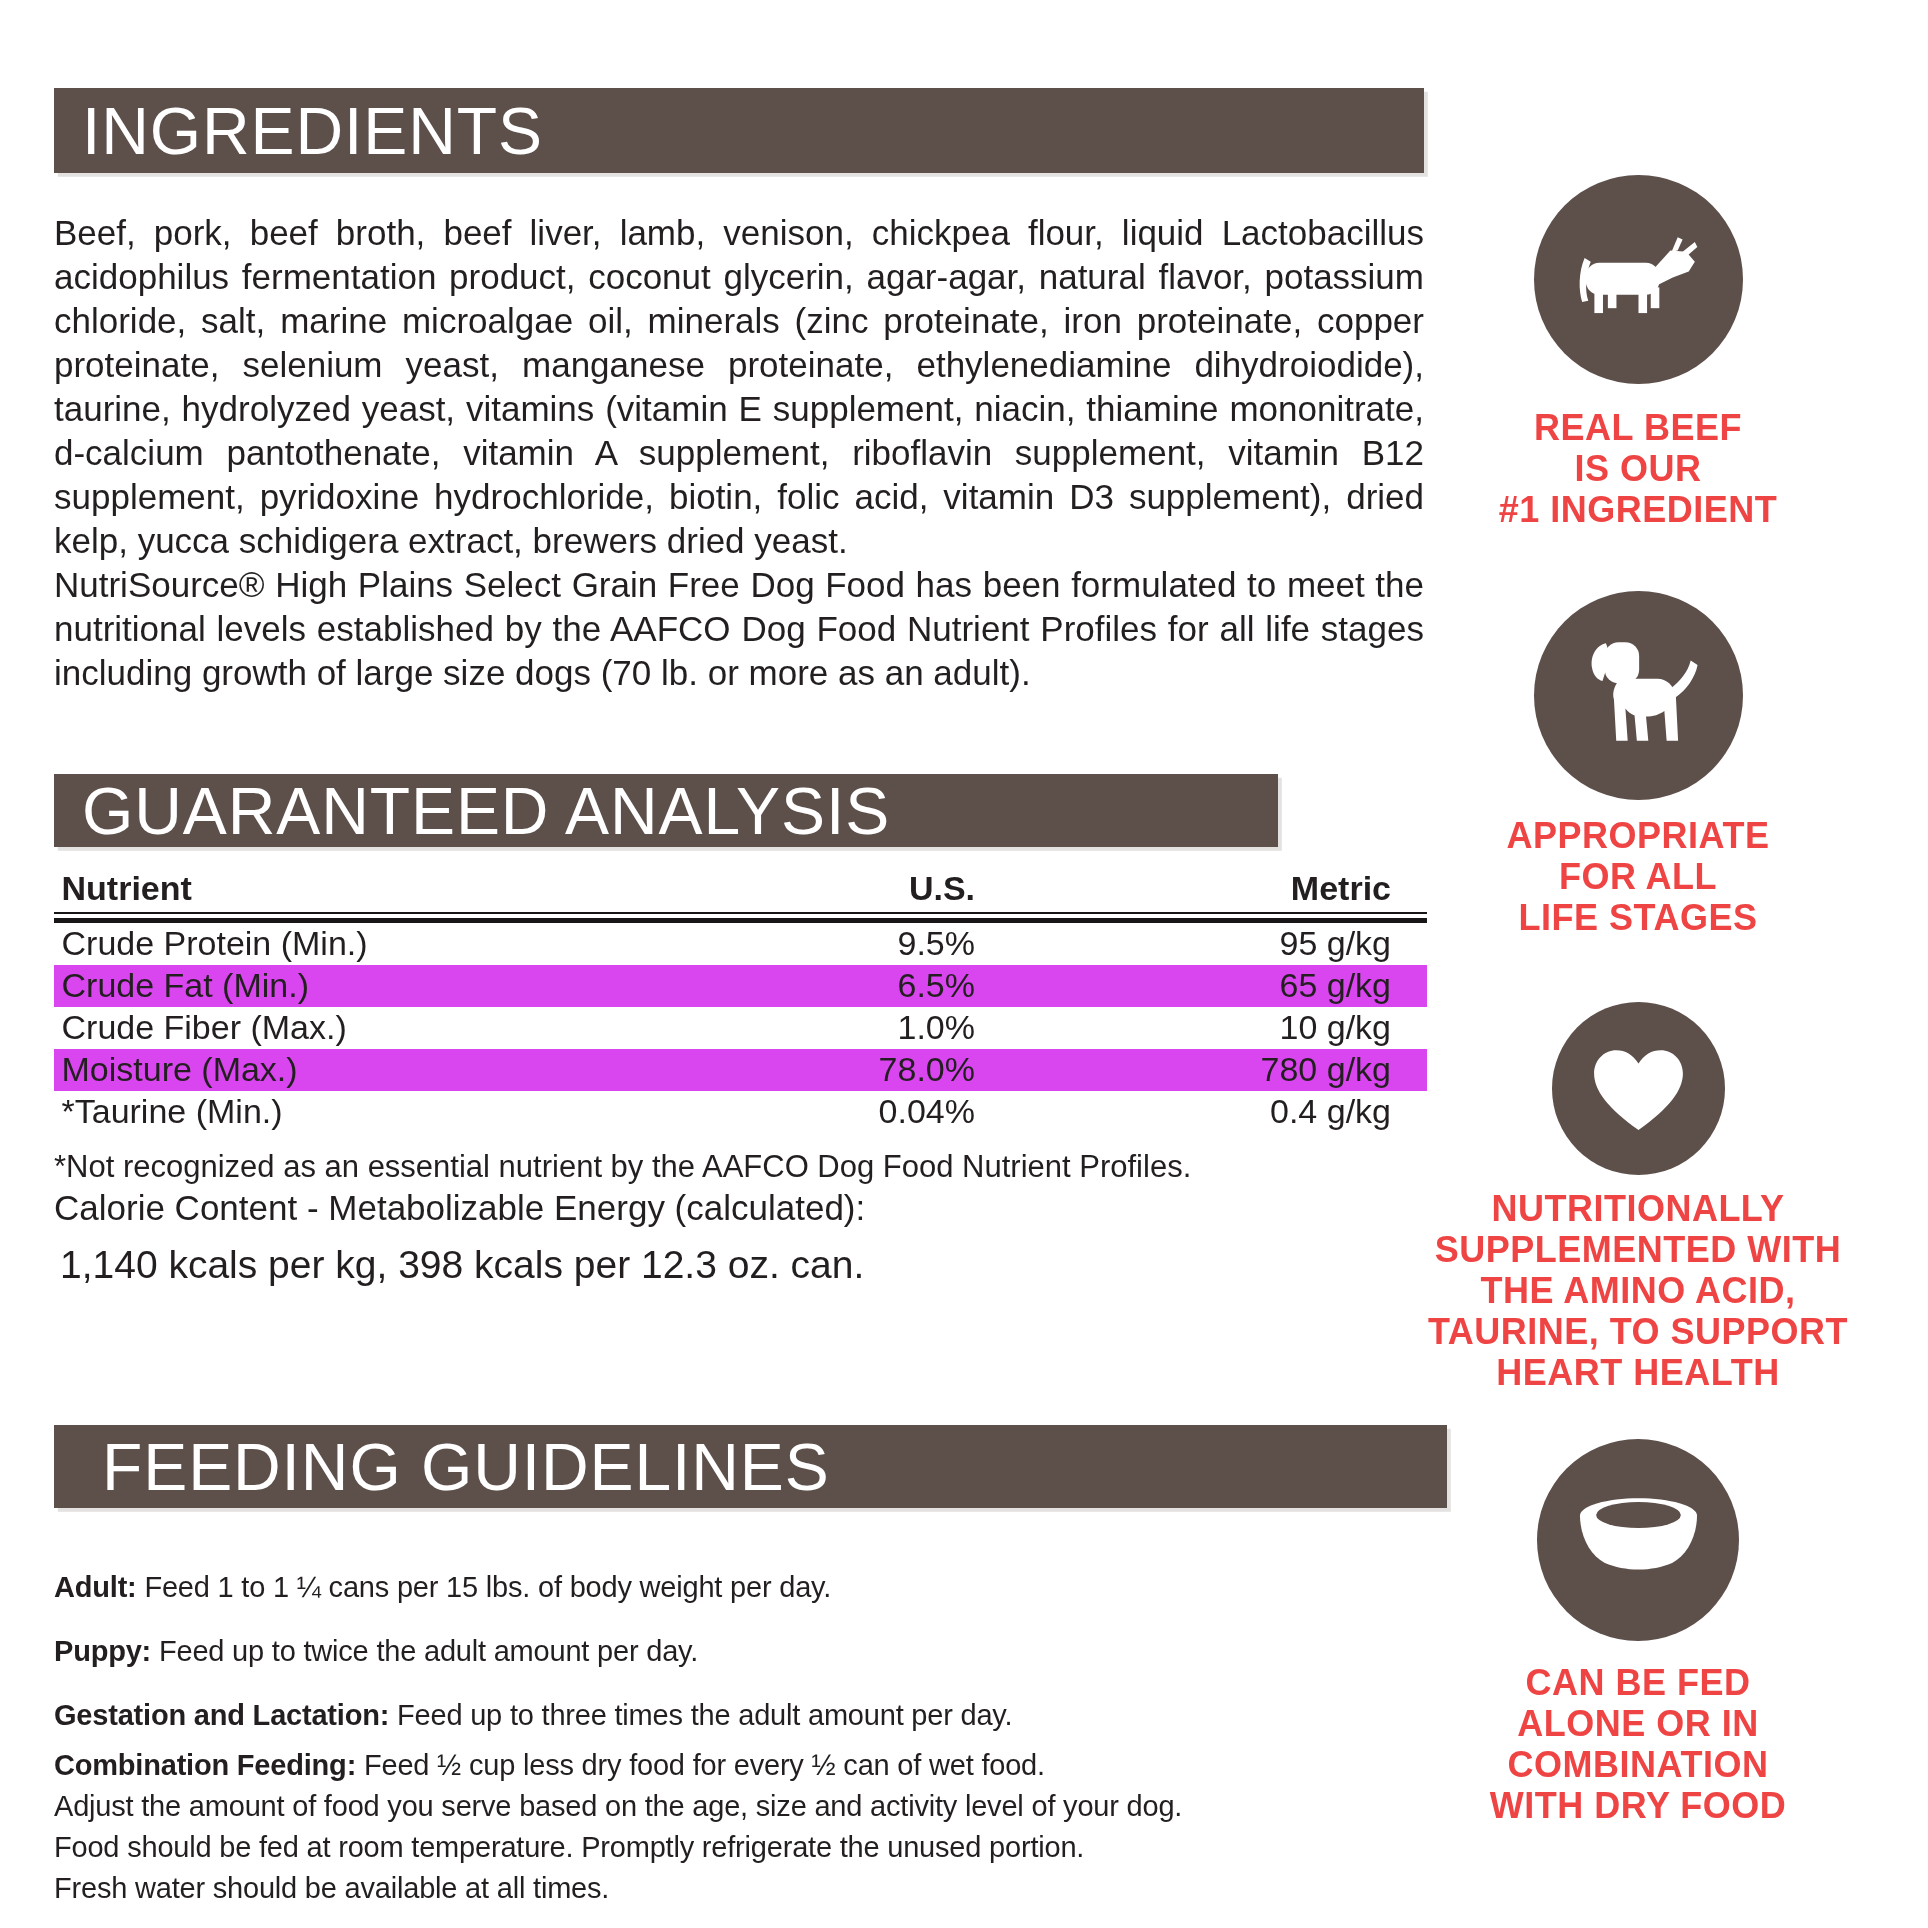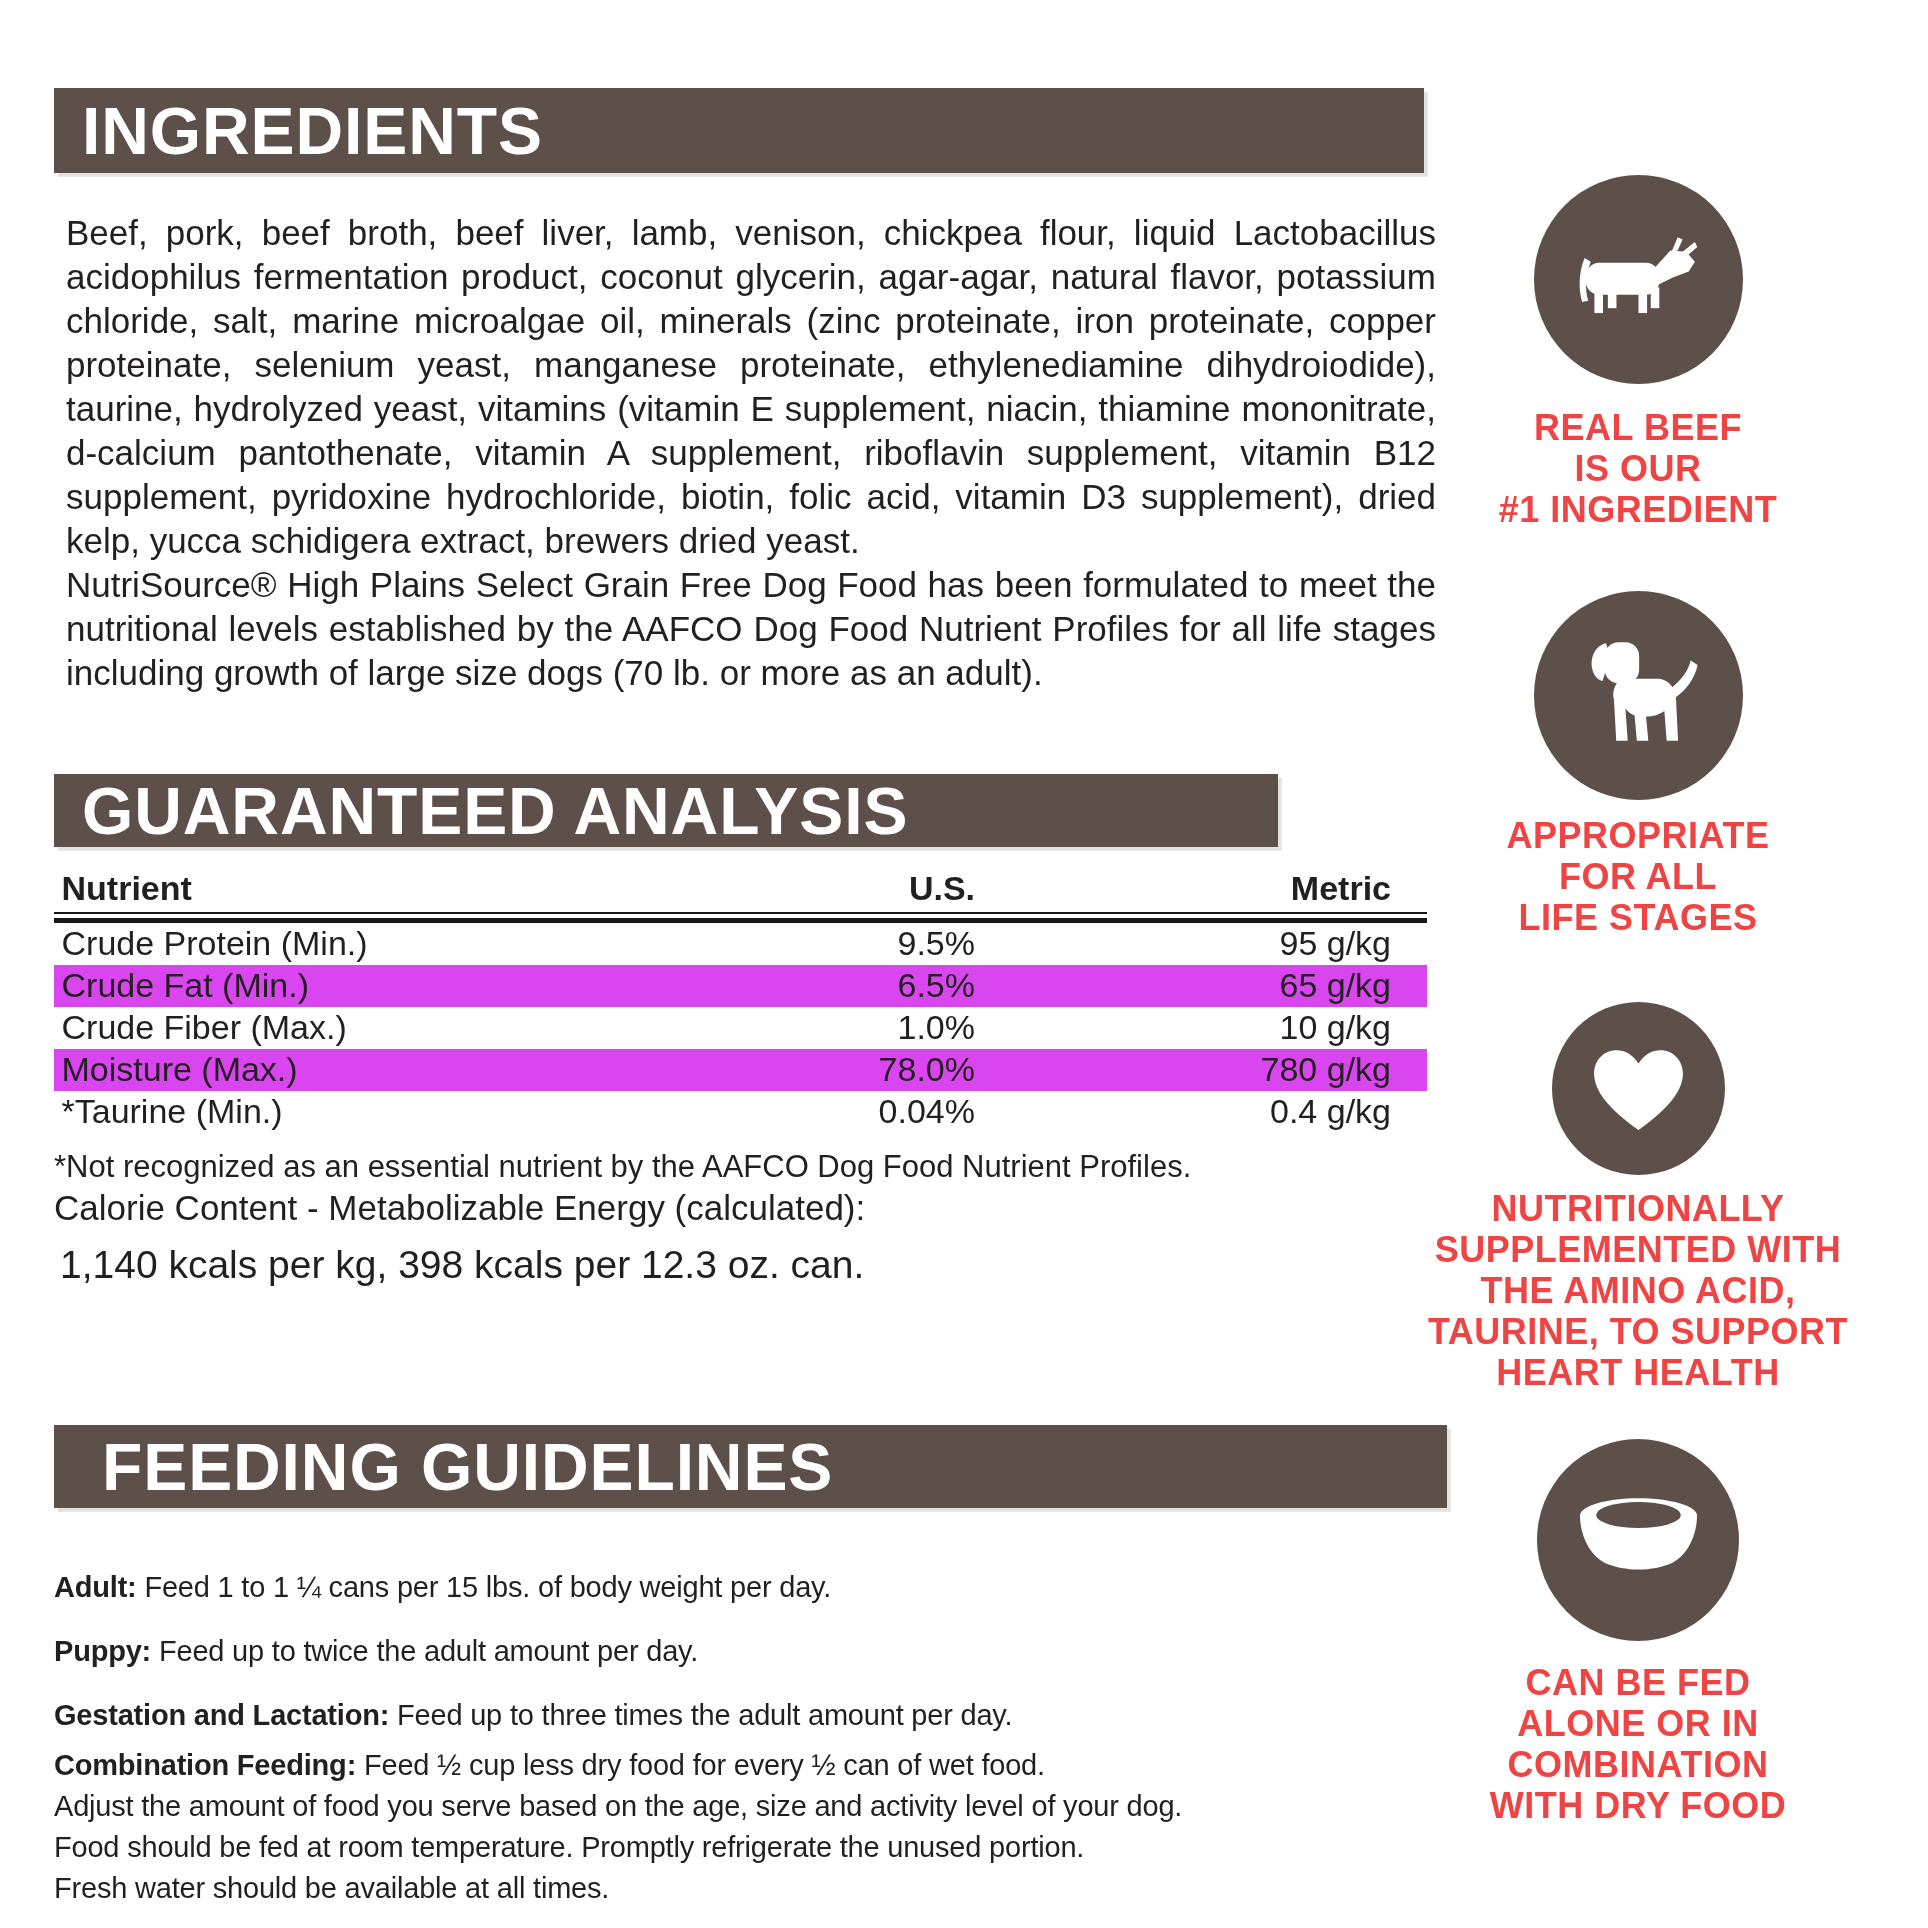--- a/index.html
+++ b/index.html
@@ -4,30 +4,30 @@
 <style>
   html,body{margin:0;padding:0;}
   body{
     width:1928px;height:1928px;position:relative;overflow:hidden;
     background:#ffffff;color:#231f20;
     font-family:"Liberation Sans", sans-serif;
   }
   .abs{position:absolute;}
   
   .banner{
-    background:#5d504b;color:#ffffff;font-weight:bold;letter-spacing:0.9px;
+    background:#5d504b;color:#ffffff;font-weight:normal;letter-spacing:0.9px;
     padding-left:28px;box-shadow:3.8px 3.8px 0 rgba(60,50,46,.14);
     white-space:nowrap;
   }
   #banner-ingredients{left:54px;top:88px;width:1342px;height:85px;line-height:87px;font-size:66px;}
   #banner-ga{left:54px;top:774px;width:1196px;height:73px;line-height:75px;font-size:66px;}
   #banner-fg{left:54px;top:1425px;width:1345px;height:83px;line-height:85px;font-size:66px;padding-left:48px;}
 
   
-  #ingredients-text{left:54px;top:211px;width:1370px;font-size:35px;line-height:44px;text-align:justify;margin-left:12px;}
+  #ingredients-text{left:54px;top:211px;width:1370px;font-size:35px;line-height:44px;text-align:justify;}
   #ingredients-text p{margin:0;}
 
   
   #ga-table{left:54px;top:868px;width:1373px;font-size:34px;}
   .trow{display:grid;grid-template-columns:1fr 301px 433px;align-items:center;height:42px;}
   .trow.head{font-weight:bold;height:41px;}
   .c-name{padding-left:7.5px;white-space:nowrap;}
   .c-us{text-align:right;padding-right:19px;white-space:nowrap;}
   .c-metric{text-align:right;padding-right:36px;white-space:nowrap;}
   .rule{border-top:2.8px solid #191617;border-bottom:5.6px solid #191617;height:3.8px;margin-top:2.8px;}

